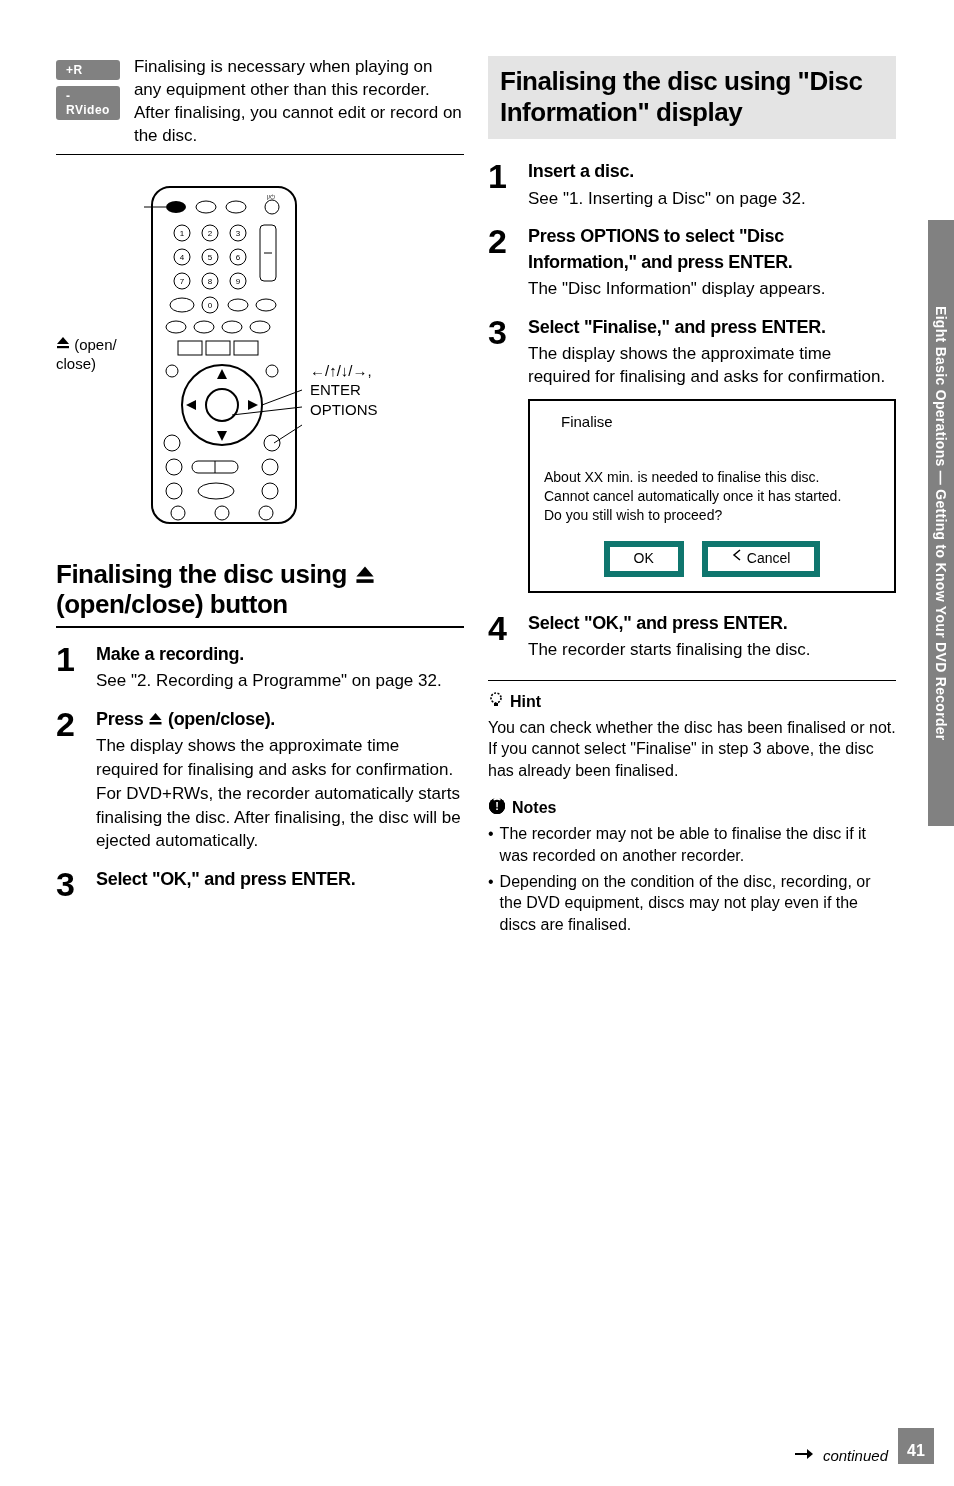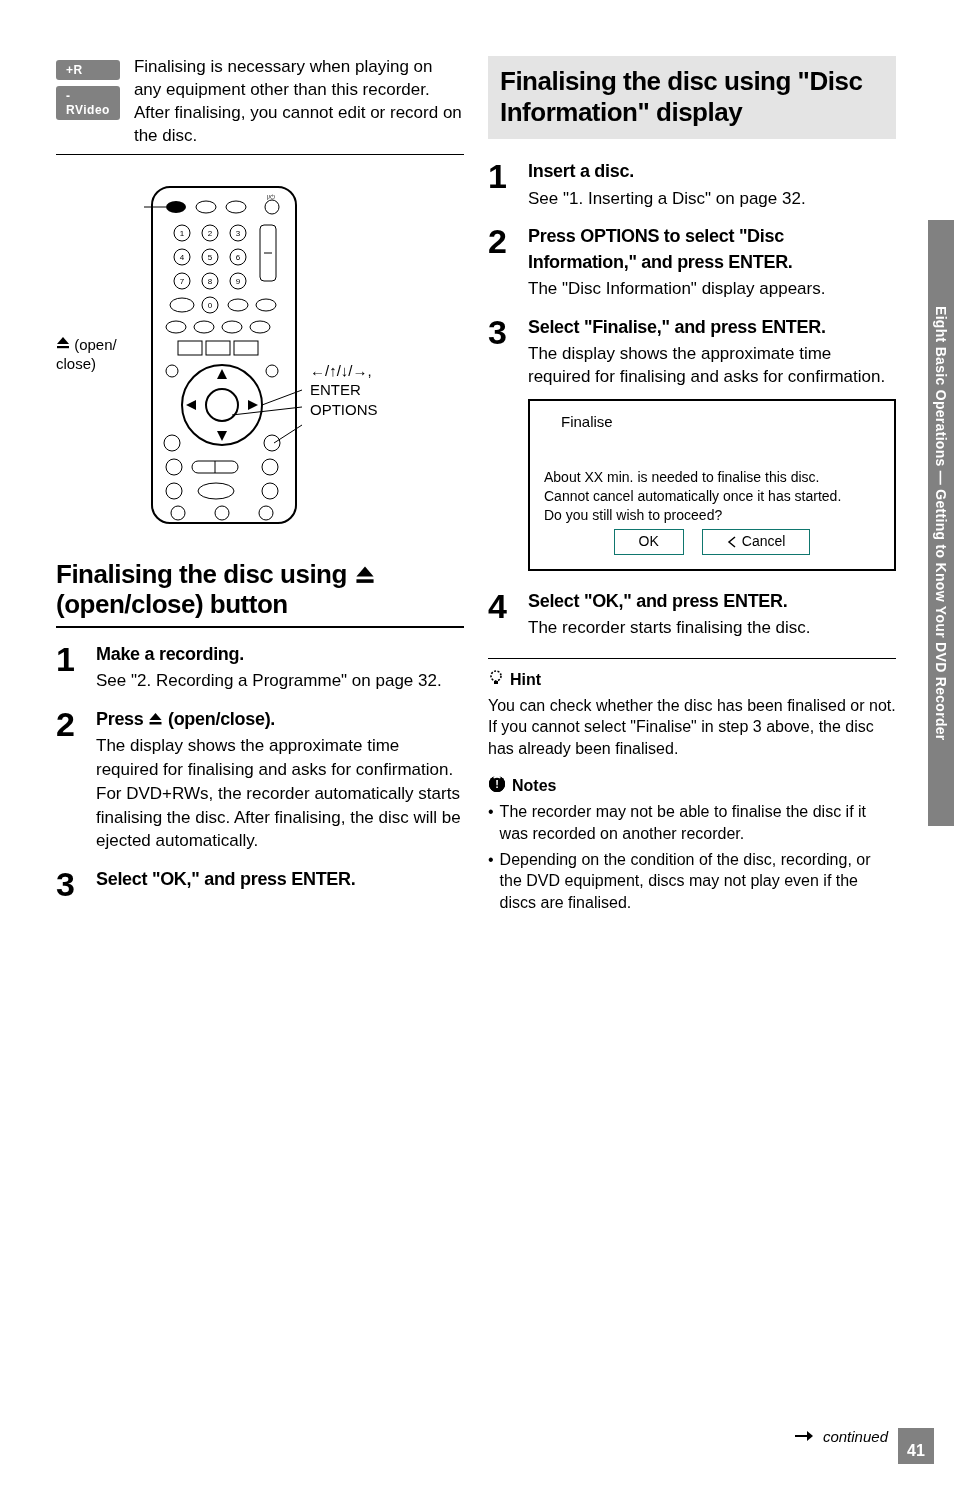--- a/index.html
+++ b/index.html
@@ -116,28 +116,27 @@
     border: 2px solid #000;
     margin: 10px 0 0 0;
     padding: 10px 14px 14px 14px;
     font-size: 14px;
   }
   .dialog-title {
     font-size: 15px;
     margin-bottom: 36px;
     margin-left: 17px;
   }
-  .dialog-msg { line-height: 1.35; margin-bottom: 4px; }
+  .dialog-msg { line-height: 1.35; margin-bottom: 16px; }
   .dialog-btns { display: flex; gap: 18px; justify-content: center; }
   .dialog-btn {
-    border: 1px solid #0f766e;
+    border: 6px solid #0f766e;
     padding: 2px 24px;
     font-size: 14px;
     display: flex;
-    align-items: center;
     gap: 6px;
     background: #fff;
   }
   
   .side-tab {
     position: absolute;
     right: 0;
     top: 220px;
     height: 606px;
     width: 26px;
@@ -151,21 +150,21 @@
     align-items: center;
     justify-content: center;
     letter-spacing: 0.3px;
   }
   
   .footer {
     position: absolute;
     bottom: 22px;
     right: 20px;
     display: flex;
-    align-items: flex-start;
+    align-items: flex-end;
     gap: 10px;
   }
   .footer .cont {
     font-size: 15px;
     font-style: italic;
   }
   .page-num-box {
     background: #818181;
     color: #fff;
     font-size: 16px;

